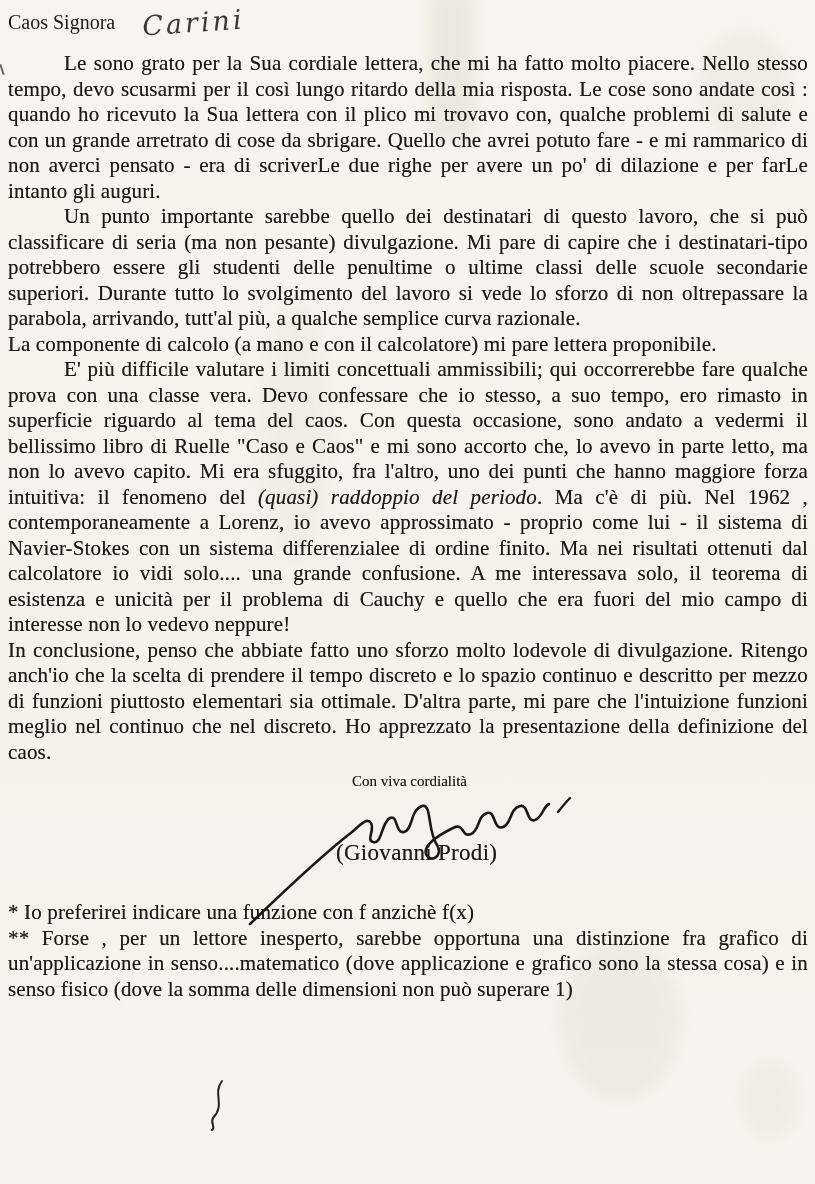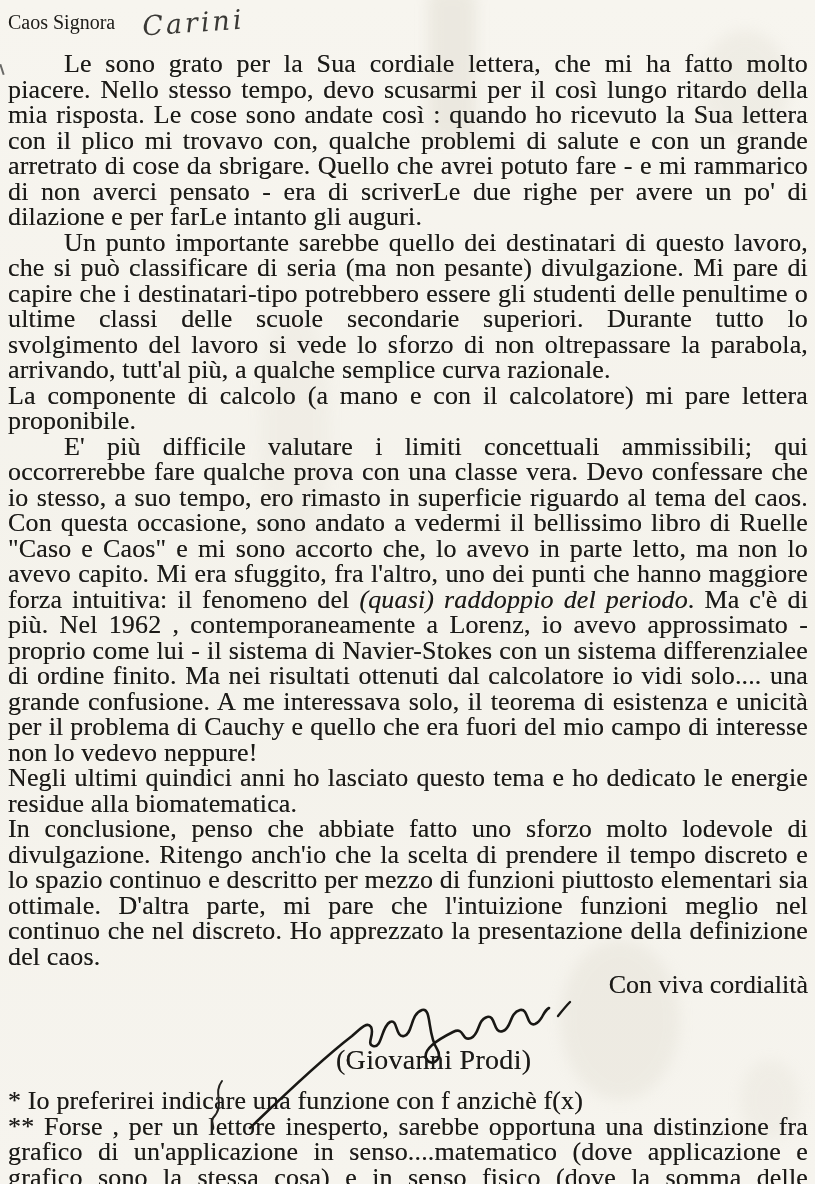--- a/index.html
+++ b/index.html
@@ -12,33 +12,33 @@
   .page{padding:5px 7px 0 8px;position:relative;z-index:2;}
   .salutation-row{font-size:20px;line-height:30px;margin-bottom:14px;white-space:nowrap;}
   .handwritten{
     display:inline-block;
     font-family:"DejaVu Serif", serif;
     font-style:italic;font-size:27px;letter-spacing:3px;color:#262522;
     transform:rotate(-4deg) translateY(3px);margin-left:22px;opacity:.9;
   }
   .para{
     margin:0;text-align:justify;text-align-last:left;
-    font-size:26px;line-height:25.5px;letter-spacing:.15px;
+    font-size:21px;line-height:25.5px;letter-spacing:.15px;
     text-shadow:0 0 .4px rgba(20,20,20,.55);
   }
   .indent{text-indent:56px;}
   .it{font-style:italic;}
-  .closing{margin:3px 0 0 0;padding-left:344px;font-size:26px;line-height:26px;
-    text-shadow:0 0 .4px rgba(20,20,20,.55);text-align:right;}
+  .closing{margin:3px 0 0 0;padding-left:344px;font-size:15px;line-height:26px;
+    text-shadow:0 0 .4px rgba(20,20,20,.55);}
   .signature-block{position:relative;height:90px;}
   .signature-svg{position:absolute;left:226px;top:-4px;pointer-events:none;}
-  .signer{position:absolute;left:328px;top:46px;font-size:28px;letter-spacing:.3px;
+  .signer{position:absolute;left:328px;top:46px;font-size:23px;letter-spacing:.3px;
     text-shadow:0 0 .4px rgba(20,20,20,.55);}
   .footnote{margin:0;}
-  .fn1{margin-top:0;}
+  .fn1{margin-top:16px;}
   
   .smudge{position:absolute;background:#cfcaba;border-radius:50%;filter:blur(7px);z-index:1;}
   .s1{left:428px;top:-10px;width:48px;height:150px;opacity:.28;border-radius:10px;}
   .s2{left:700px;top:30px;width:90px;height:110px;opacity:.18;}
   .s3{left:560px;top:940px;width:120px;height:160px;opacity:.20;}
   .s4{left:260px;top:300px;width:70px;height:260px;opacity:.12;}
   .s5{left:740px;top:1060px;width:60px;height:80px;opacity:.15;}
   .margin-tick{position:absolute;left:1px;top:64px;width:0;height:11px;
     border-left:2.5px solid #3a3a38;transform:rotate(-18deg);opacity:.75;z-index:3;}
   .pen-mark{position:absolute;left:200px;top:1078px;z-index:3;pointer-events:none;}
@@ -65,21 +65,20 @@
   </div>
 
   <p class="para indent">Le sono grato per la Sua cordiale lettera, che mi ha fatto molto piacere. Nello stesso tempo, devo scusarmi per il così lungo ritardo della mia risposta. Le cose sono andate così : quando  ho ricevuto la Sua lettera con il plico mi trovavo con, qualche problemi di salute e con un grande arretrato di cose da sbrigare. Quello che avrei potuto fare - e mi rammarico di non averci pensato - era di scriverLe due righe per avere un po' di dilazione e per farLe intanto gli auguri.</p>
 
   <p class="para indent">Un punto  importante sarebbe quello dei destinatari di questo lavoro, che si può classificare di seria (ma non pesante) divulgazione. Mi pare di capire che i destinatari-tipo potrebbero essere gli studenti delle penultime o ultime classi delle scuole secondarie superiori. Durante tutto lo svolgimento del lavoro si vede lo sforzo di non oltrepassare la parabola, arrivando, tutt'al più, a qualche semplice curva razionale.</p>
 
   <p class="para">La componente di calcolo (a mano e con il calcolatore) mi pare lettera proponibile.</p>
 
   <p class="para indent"><span>E' più difficile valutare i limiti concettuali ammissibili; qui occorrerebbe fare qualche prova con una classe vera. Devo confessare che io stesso, a suo tempo, ero rimasto in superficie riguardo al tema del caos. Con questa occasione, sono andato a vedermi il bellissimo libro di  Ruelle "Caso e Caos" e mi sono accorto che, lo avevo in parte letto, ma non lo avevo capito. Mi era sfuggito, fra l'altro, uno dei punti che hanno maggiore forza intuitiva: il fenomeno  del </span><span class="it">(quasi) raddoppio del periodo</span><span>. Ma c'è di più. Nel 1962 , contemporaneamente a Lorenz, io avevo approssimato -  proprio come lui - il sistema di Navier-Stokes con un sistema  differenzialee di ordine finito. Ma nei risultati ottenuti dal calcolatore io vidi  solo.... una grande confusione. A me interessava solo, il teorema di esistenza e unicità per il problema di Cauchy e quello che  era fuori del mio campo di interesse non lo vedevo neppure!</span></p>
 
-  <p class="para">Negli ultimi quindici anni  ho lasciato questo tema e ho dedicato le energie residue alla biomatematica.</p>
 
   <p class="para">In conclusione, penso che abbiate fatto uno sforzo  molto lodevole di divulgazione. Ritengo anch'io che la scelta di prendere il tempo discreto e lo spazio continuo e descritto per mezzo di funzioni  piuttosto elementari sia ottimale. D'altra parte, mi pare che l'intuizione funzioni meglio nel continuo che nel discreto. Ho apprezzato la presentazione della definizione del caos.</p>
 
 
   <p class="closing">Con viva cordialità</p>
 
   <div class="signature-block">
     <svg class="signature-svg" width="360" height="138" viewBox="0 0 360 138">
       <path d="M16 134 C 45 106, 92 62, 118 42
                C 126 35, 133 27, 137 33 C 141 40, 132 50, 139 52

